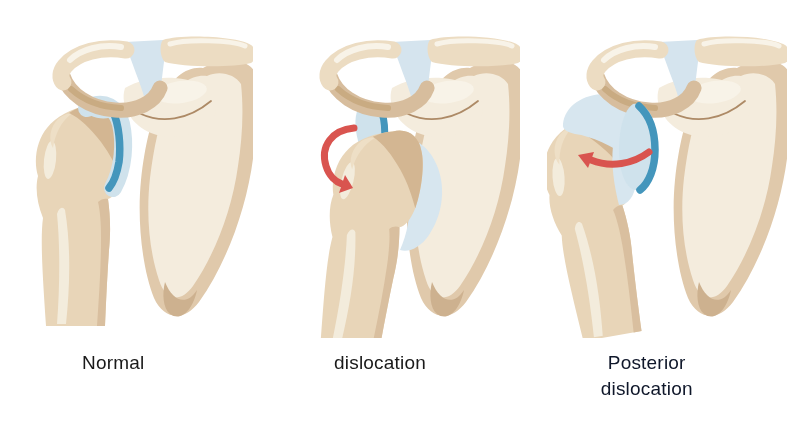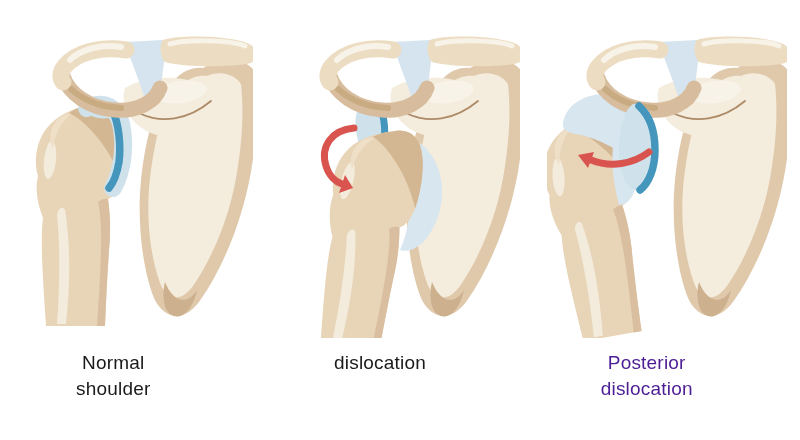--- a/index.html
+++ b/index.html
@@ -57,21 +57,20 @@
             <path d="M58,61 C70,72 88,79 108,80" fill="none" stroke="#c9ab82" stroke-width="6" stroke-linecap="round"></path>
             <path d="M113,22 C88,18 64,24 52,38 C47,44 47,50 50,54" fill="none" stroke="#ecdcc2" stroke-width="17" stroke-linecap="round"></path>
             <path d="M108,19 C88,16 68,21 57,32" fill="none" stroke="#f8f3e8" stroke-width="6" stroke-linecap="round"></path>
             <path d="M150,12 C168,6 224,8 238,17 C244,21 244,31 238,35 C219,40 168,39 152,34 C147,30 146,16 150,12 Z" fill="#ecdcc2"></path>
             <path d="M157,16 C173,11 219,12 232,18" fill="none" stroke="#f8f3e8" stroke-width="5" stroke-linecap="round"></path>
           </g>
         </svg>
       </div>
     <div class="caption" style="color: rgb(26, 26, 26);">
       <div>Normal</div>
-      <div>shoulder</div>
     </div>
   </div>
 
   <div class="panel">
     <div class="illustration">
         <svg width="240" height="310" viewBox="0 0 240 310" xmlns="http://www.w3.org/2000/svg">
           <g>
             <path d="M148,72 C158,50 174,38 190,40 C210,28 236,30 243,46 C248,62 245,92 241,122 C236,172 216,232 186,274 C171,294 151,292 141,270 C129,240 124,192 128,152 C132,116 138,92 148,72 Z" fill="#e0c9ab"></path>
             <path d="M154,76 C164,56 180,46 194,48 C206,42 222,46 228,56 C231,84 229,112 225,138 C219,182 202,226 180,258 C167,276 152,272 146,252 C136,222 133,186 137,150 C141,118 146,96 154,76 Z" fill="#f4ecdd"></path>
             <path d="M152,254 C160,274 174,278 184,262 C180,282 168,294 157,286 C150,280 149,266 152,254 Z" fill="#cdb18f"></path>
@@ -153,19 +152,19 @@
           <g>
             <path d="M86,76 C98,74 107,86 109,106 C111,128 106,150 95,161 C85,166 76,156 73,136 C70,114 74,84 86,76 Z" fill="#cfe2ec"></path>
             <path d="M92,78 C103,88 108,104 108,122 C108,140 102,155 93,162" fill="none" stroke="#4496bc" stroke-width="7.5" stroke-linecap="round"></path>
           </g>
           <g>
             <path d="M102,124 C86,136 64,140 44,132" fill="none" stroke="#d9544f" stroke-width="7" stroke-linecap="round"></path>
             <polygon points="31,127 47,124 41,140" fill="#d9544f"></polygon>
           </g>
         </svg>
       </div>
-    <div class="caption" style="color: #4c1d95;">
+    <div class="caption" style="color: #0f172a;">
       <div>Posterior</div>
       <div>dislocation</div>
     </div>
   </div>
 
 </div>
 
 </body></html>

